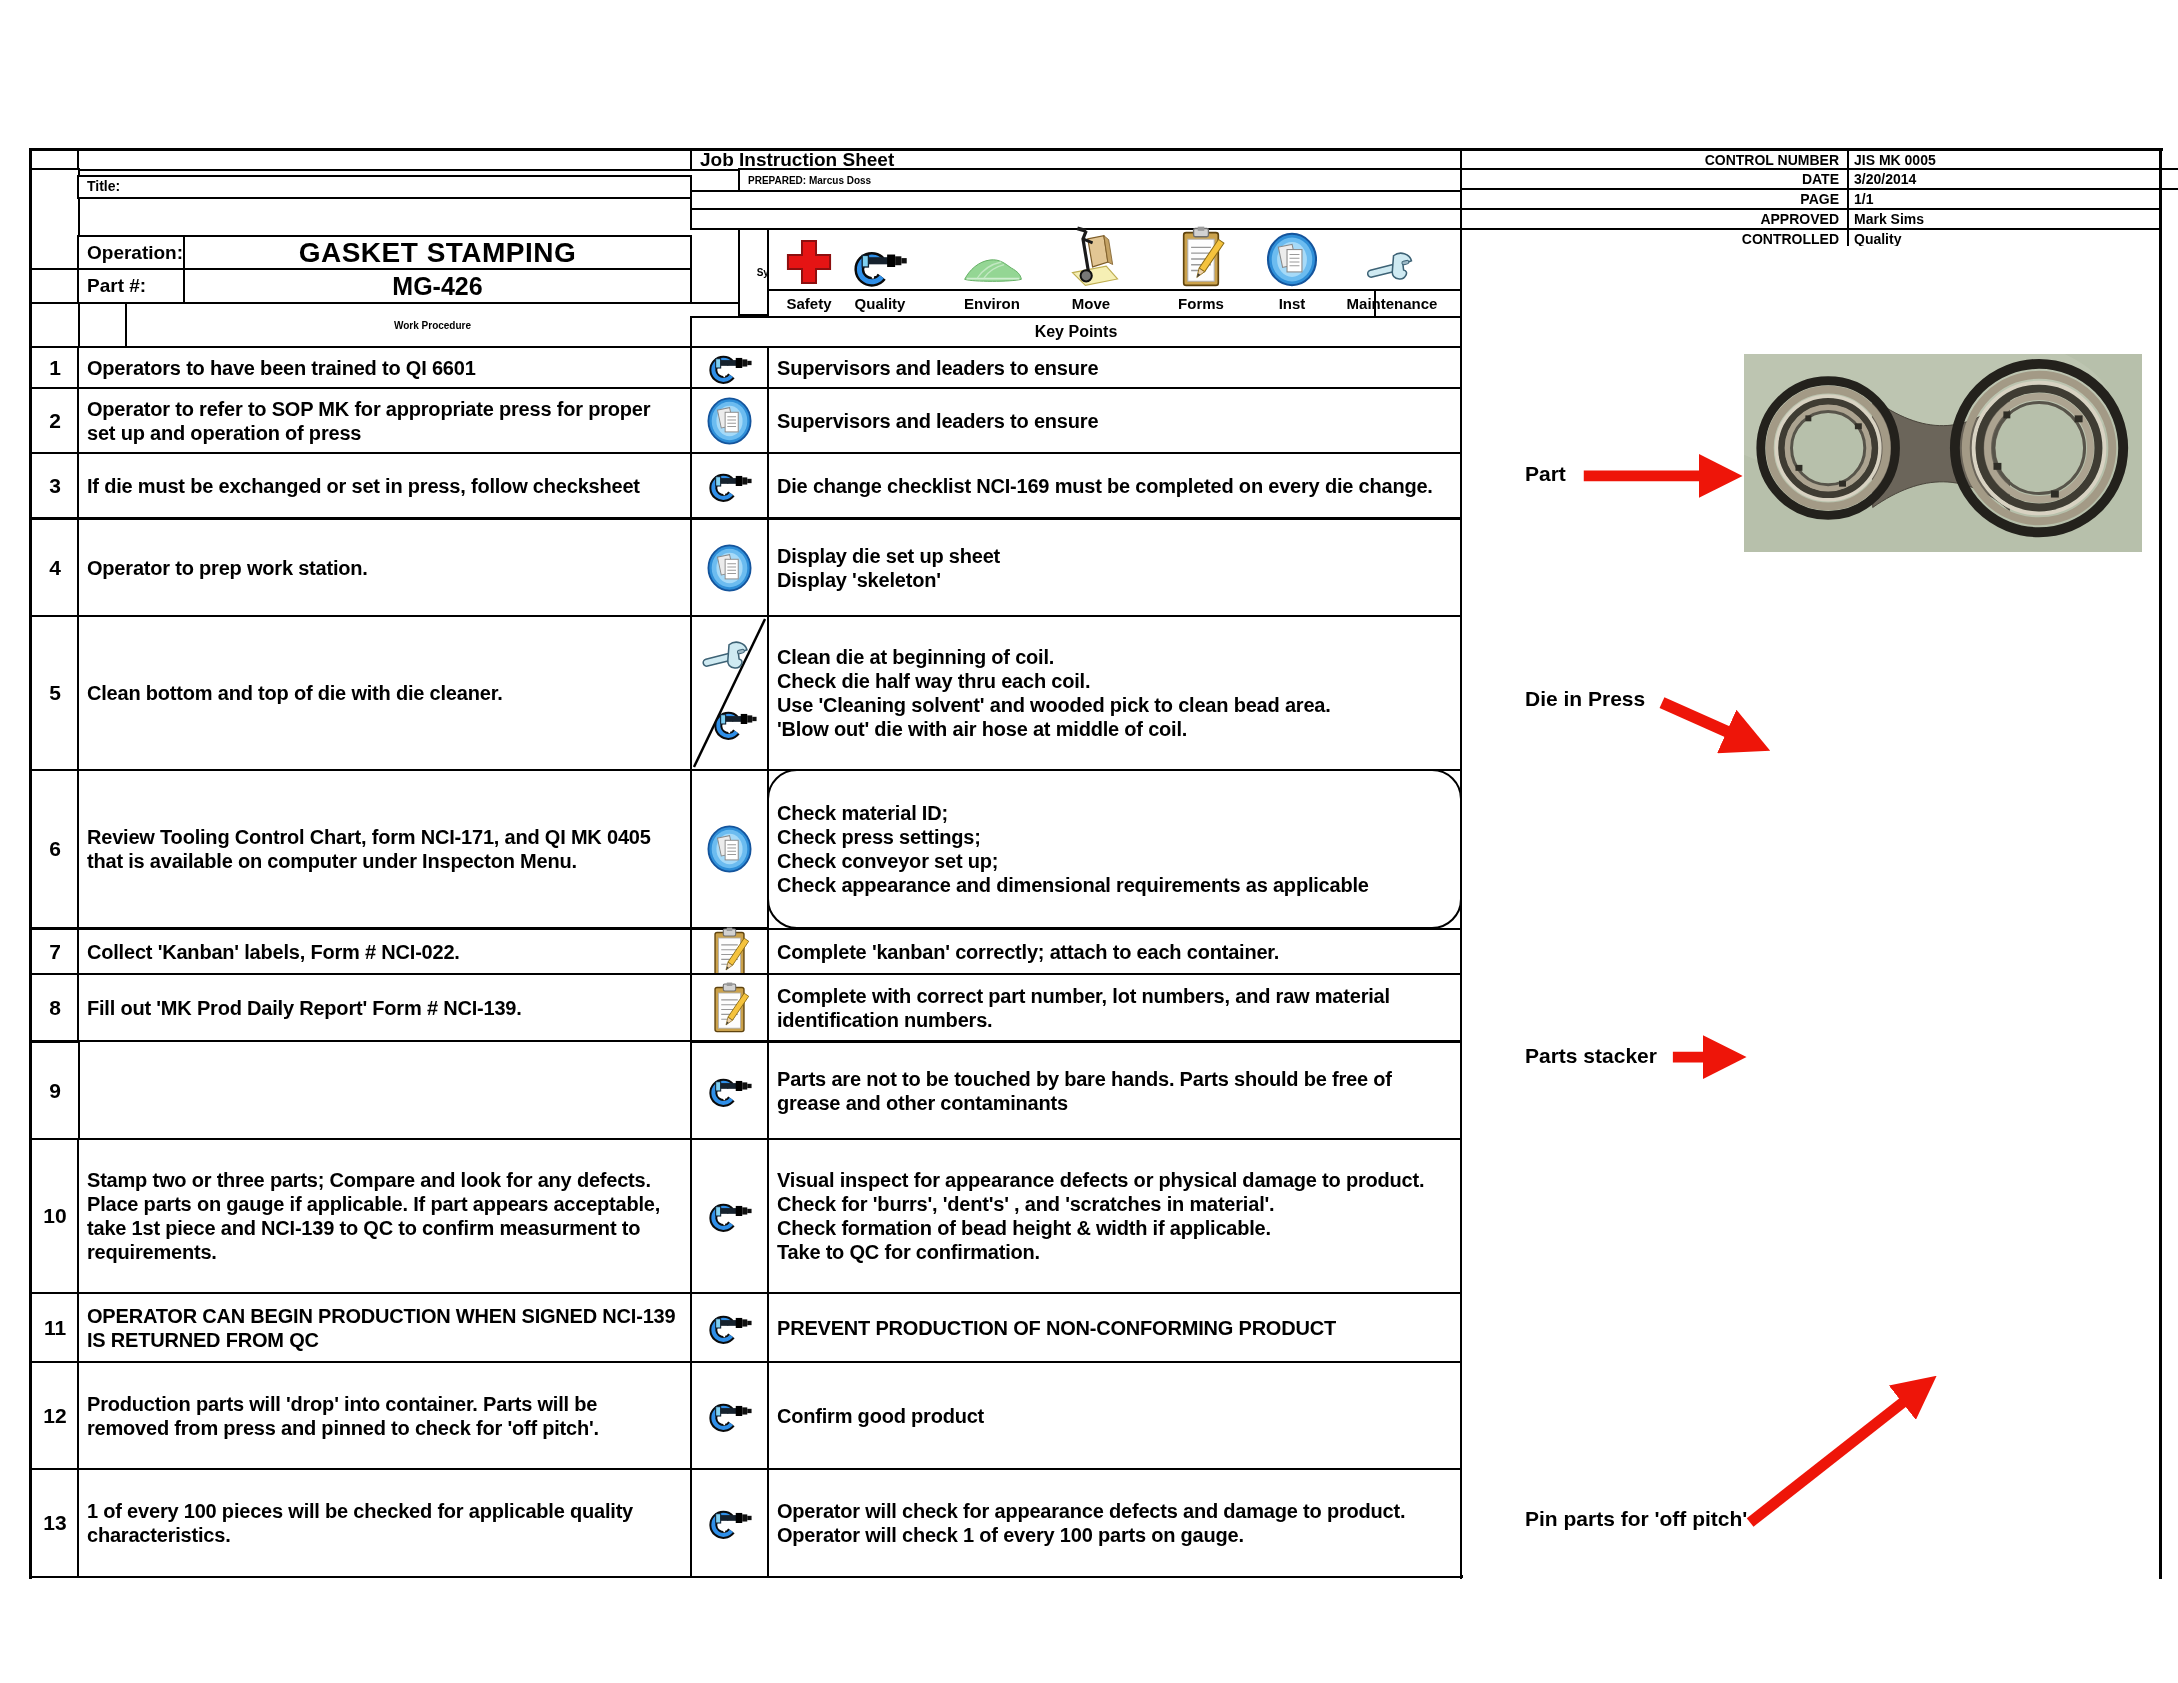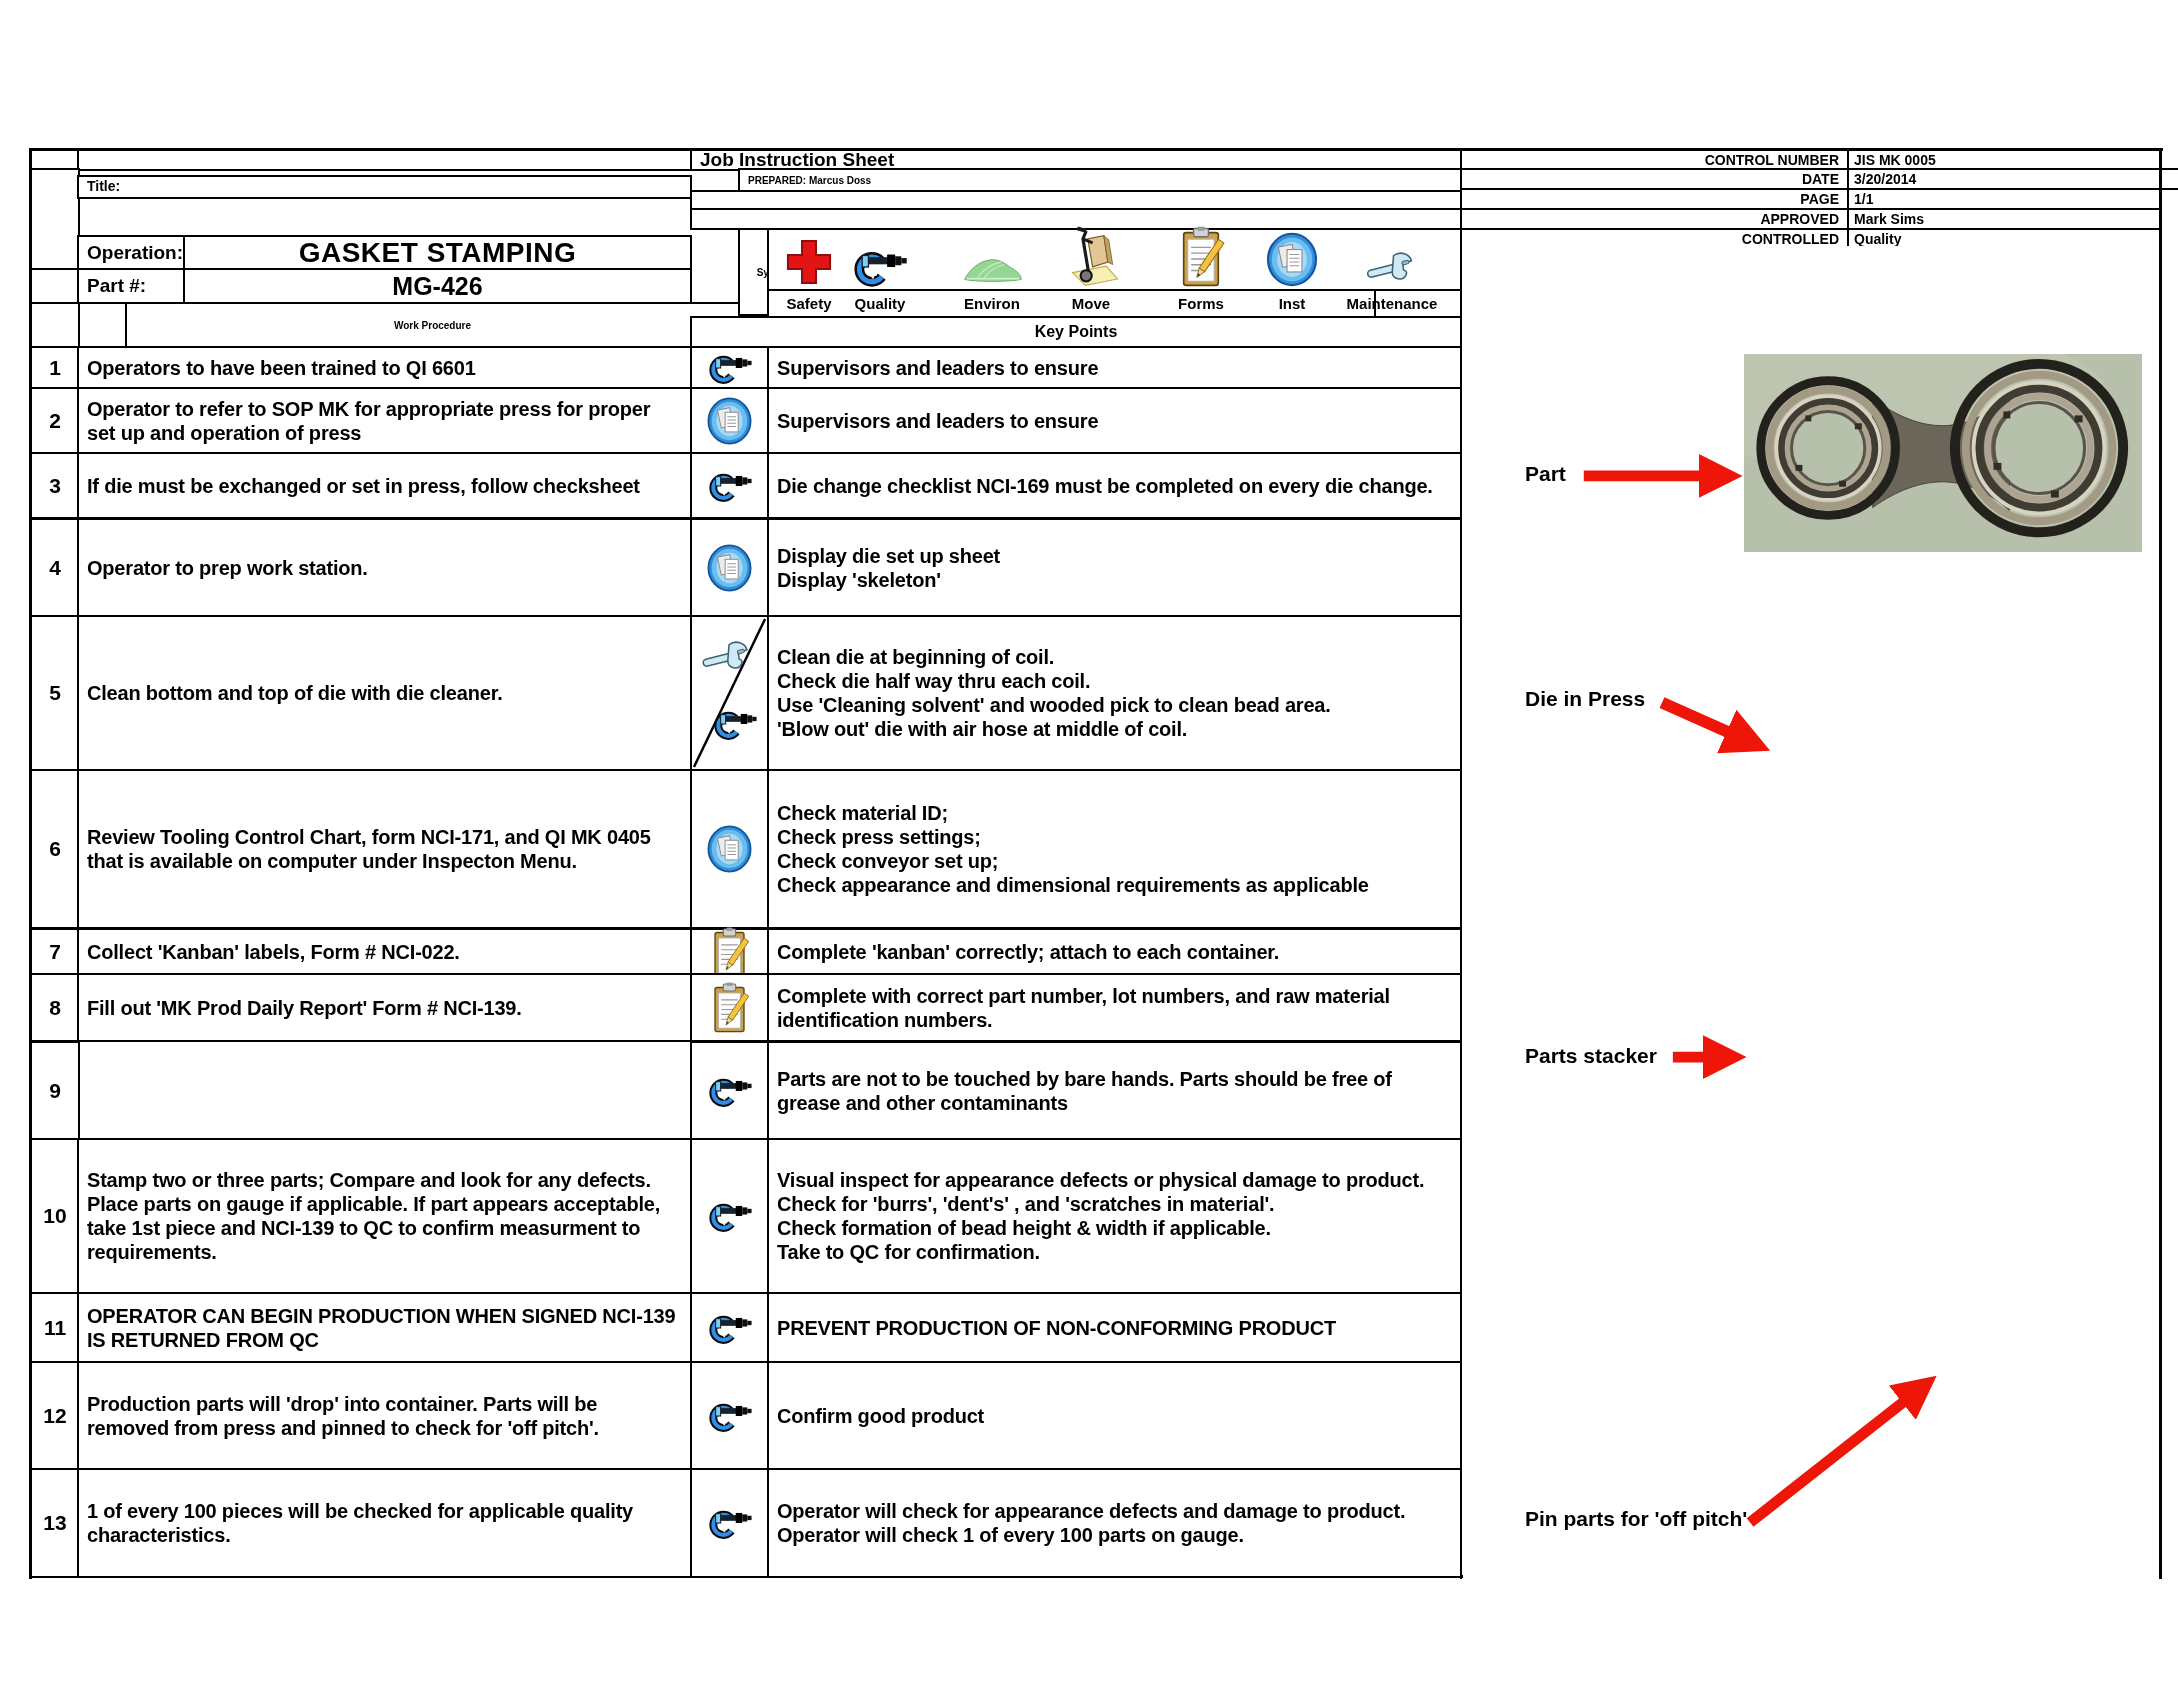--- a/index.html
+++ b/index.html
@@ -344,21 +344,21 @@
     <ellipse cx="32" cy="33" rx="24.5" ry="26.5" fill="#6cbcf0"></ellipse>
     <ellipse cx="32" cy="33" rx="18" ry="21" fill="#a6daf8"></ellipse>
     <g transform="rotate(-12 27 29)">
             <rect x="18" y="16" width="17" height="25" fill="#ececec" stroke="#8a8a8a" stroke-width="1.3"></rect>
           </g>
     <rect x="26" y="21" width="18" height="27" fill="#fff" stroke="#8a8a8a" stroke-width="1.3"></rect>
     <path d="M29 27h12M29 31.5h12M29 36h12M29 40.5h12" stroke="#9a9a9a" stroke-width="1.4" fill="none"></path>
         </svg>
       </span>
     </div>
-    <div class="cell txt f20 pre" style="left: 767px; top: 769px; width: 695px; height: 160px;">Check material ID;
+    <div class="cell txt f20 pre" style="left: 767px; top: 769px; width: 695px; height: 160px; border-radius: 30px;">Check material ID;
 Check press settings;
 Check conveyor set up;
 Check appearance and dimensional requirements as applicable</div>
     <div class="cell num-cell" style="left: 30px; top: 928px; width: 50px; height: 48px;">7</div>
     <div class="cell txt f20 pre" style="left: 77px; top: 928px; width: 615px; height: 48px;">Collect 'Kanban' labels, Form # NCI-022.</div>
     <div class="cell sym-cell" style="left: 690px; top: 928px; width: 79px; height: 48px;">
       <span style="display: inline-flex;">
         <svg width="41" height="51" viewBox="0 0 56 74">
     <rect x="7" y="8" width="42" height="64" rx="3" fill="#cba24c" stroke="#5f430e" stroke-width="2"></rect>
     <rect x="12" y="16" width="32" height="51" fill="#fdfdfd" stroke="#b0b0b0" stroke-width="1.2"></rect>

